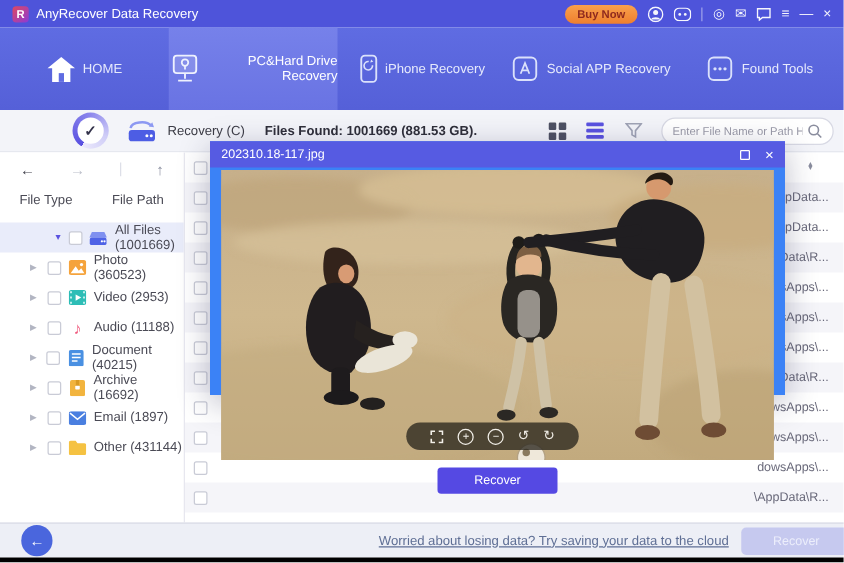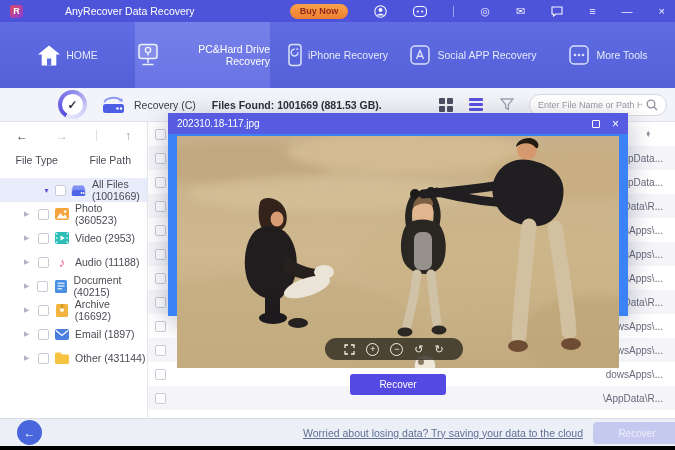--- a/index.html
+++ b/index.html
@@ -5,22 +5,22 @@
   * { margin:0; padding:0; box-sizing:border-box; }
   html,body { width:675px; height:450px; overflow:hidden; }
   body { position:relative; font-family:"Liberation Sans", sans-serif; background:#fff; }
 
   
   .titlebar { position:absolute; left:0; top:0; width:675px; height:22px;
     background:#4e54da; display:flex; align-items:center; padding:0 10px; gap:6px; }
   .logo { width:13px; height:13px; border-radius:3px;
     background:linear-gradient(135deg,#e0485f,#8a3bd8); color:#fff; font-size:9px; font-weight:bold;
     display:flex; align-items:center; justify-content:center; }
-  .app-title { color:#fff; font-size:10.5px;margin-left:36px; }
-  .tb-right { margin-left:auto; display:flex; align-items:center; gap:26px; }
+  .app-title { color:#fff; font-size:10.5px; }
+  .tb-right { margin-left:auto; display:flex; align-items:center; gap:8px; }
   .buy-now { height:15px; padding:0 10px; border-radius:8px;
     background:linear-gradient(180deg,#f9a14c,#ef7f2e); color:#8f2a1e; font-size:9px; font-weight:bold;
     display:flex; align-items:center; }
   .tb-ico { color:#fff; font-size:11px; line-height:1; display:flex; align-items:center; opacity:.95; }
   .tb-sep { width:1px; height:11px; background:rgba(255,255,255,.45); }
 
   
   .navbar { position:absolute; left:0; top:22px; width:675px; height:66px;
     background:linear-gradient(180deg,#5f6ce2,#5560d8); display:flex; }
   .nav-item { flex:1; display:flex; flex-direction:row; align-items:center; justify-content:center;
@@ -188,21 +188,21 @@
   </div>
   <div class="nav-item">
     <span class="nav-icon">
       <svg width="24" height="24" viewBox="0 0 24 24">
           <rect x="3" y="3" width="18" height="18" rx="4" fill="none" stroke="#dbe1fb" stroke-width="1.5"></rect>
           <circle cx="8" cy="12" r="1.3" fill="#dbe1fb"></circle>
           <circle cx="12" cy="12" r="1.3" fill="#dbe1fb"></circle>
           <circle cx="16" cy="12" r="1.3" fill="#dbe1fb"></circle>
         </svg>
     </span>
-    <span class="nav-label">More Tools</span>
+    <span class="nav-label">Found Tools</span>
   </div>
 </div>
 
 <div class="toolbar">
   <div class="ring">
     <div class="ring-inner">✓</div>
   </div>
   <span class="drive-ico">
     <svg width="26" height="23" viewBox="0 0 26 23">
         <path d="M4.5 9.5 C5 4.5 17 3 21 7.5" fill="none" stroke="#8d99f2" stroke-width="2"></path>

